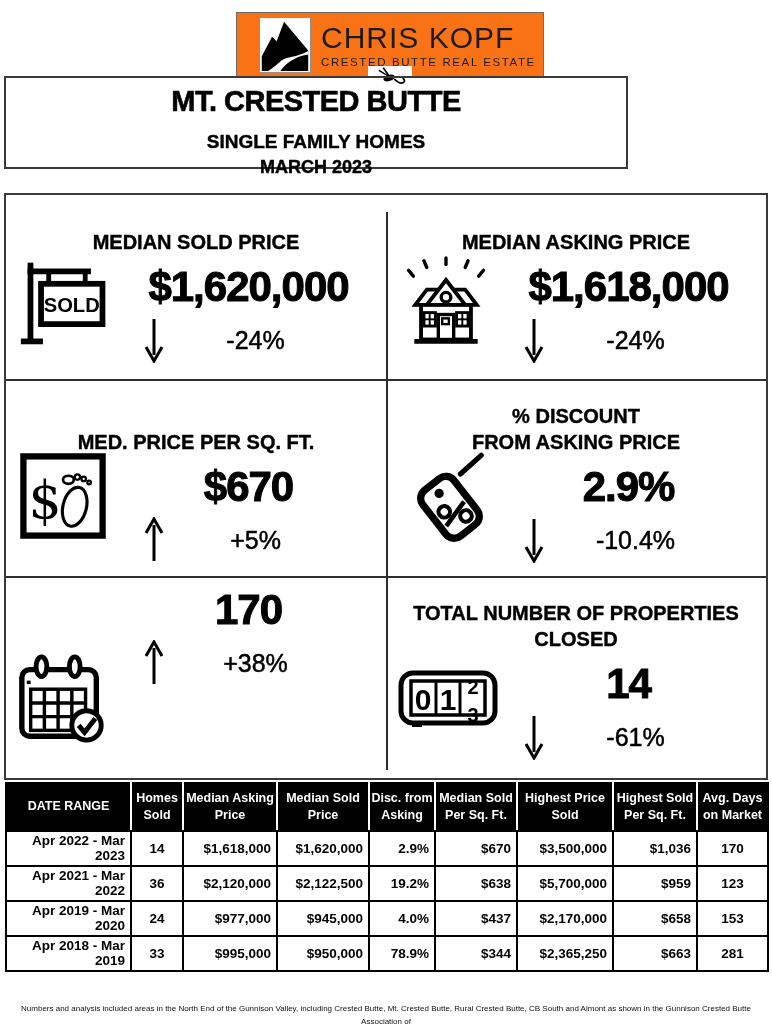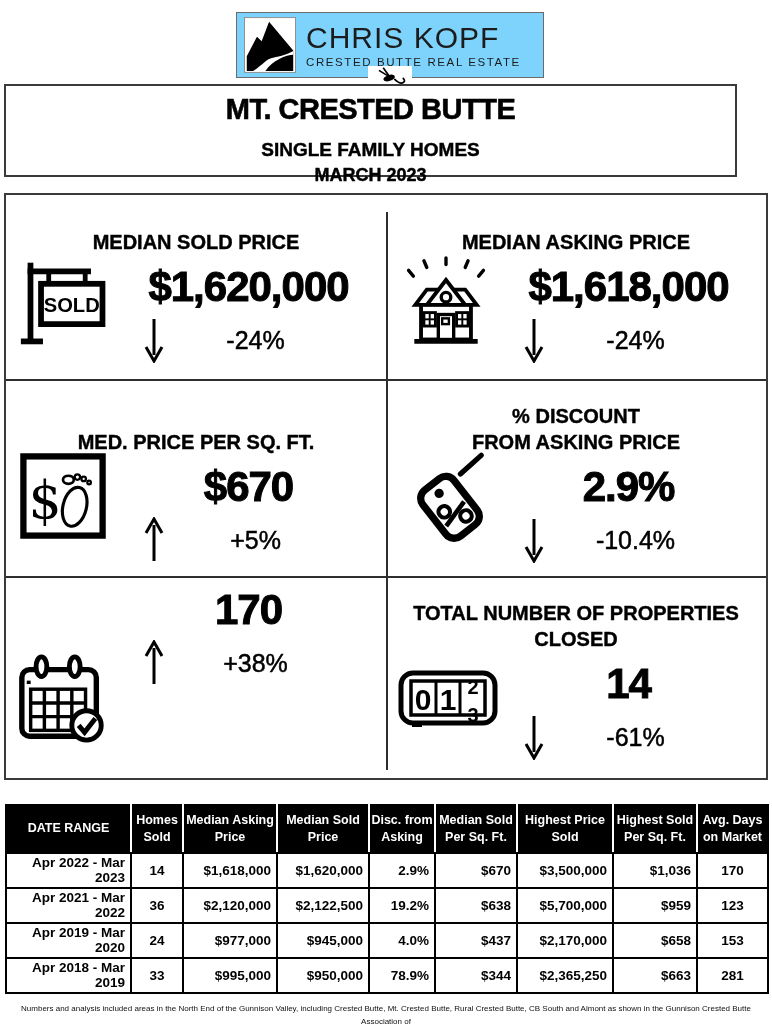--- a/index.html
+++ b/index.html
@@ -1,29 +1,29 @@
 <!DOCTYPE html>
 <html><head>
 <meta charset="utf-8">
 <style>
   html,body{margin:0;padding:0;background:#fff;}
   .page{position:relative;width:772px;height:1030px;background:#fff;overflow:hidden;
         font-family:"Liberation Sans",sans-serif;color:#000;}
 
   
   .logo-box{position:absolute;left:236px;top:12px;width:308px;height:66px;
-            border:1px solid #6b6b6b;background:#7dd3fc;box-sizing:border-box;
-            display:flex;align-items:center;gap:10px;padding-left:7px;}
+            border:1px solid #6b6b6b;background:#f97316;box-sizing:border-box;
+            display:flex;align-items:center;gap:10px;padding-left:22px;}
   .logo-name{font-size:30px;font-weight:400;letter-spacing:1px;color:#1c1c1c;line-height:1.0;}
   .logo-tagline{font-size:11.5px;font-weight:400;letter-spacing:1.6px;color:#1c1c1c;margin-top:3px;}
   .fly{position:absolute;left:50%;bottom:-13px;transform:translateX(-50%);
        background:#fff;padding:0 5px;line-height:0;}
 
   
-  .title-box{position:absolute;left:4px;top:84px;width:733px;height:93px;
+  .title-box{position:absolute;left:4px;top:76px;width:624px;height:93px;
              border:2px solid #3a3a3a;box-sizing:border-box;text-align:center;}
   .title-l1{font-size:29px;font-weight:bold;letter-spacing:-0.5px;margin-top:7px;
             -webkit-text-stroke:0.6px #000;}
   .title-l2{font-size:19px;font-weight:bold;margin-top:13px;-webkit-text-stroke:0.4px #000;}
   .title-l3{font-size:18px;font-weight:bold;margin-top:4px;-webkit-text-stroke:0.4px #000;}
 
   
   .stats-box{position:absolute;left:4px;top:193px;width:764px;height:587px;
              border:2px solid #3a3a3a;box-sizing:border-box;
              display:grid;grid-template-columns:1fr 1fr;grid-template-rows:186px 197px 1fr;}
@@ -37,21 +37,21 @@
   .r2 .stat-title,.r3 .stat-title{height:56px;margin-top:18px;}
   .stat-icon{position:absolute;left:12px;line-height:0;}
   .stat-value{margin-left:105px;text-align:center;font-size:42px;font-weight:bold;
               margin-top:8px;-webkit-text-stroke:1px #000;letter-spacing:-1px;}
   .stat-bottom{margin-left:105px;display:flex;align-items:center;margin-top:6px;}
   .stat-arrow{margin-left:32px;line-height:0;}
   .stat-change{flex:1;text-align:center;font-size:25px;font-weight:normal;
                -webkit-text-stroke:0.5px #000;margin-right:40px;}
 
   
-  .market-table{position:absolute;left:5px;top:804px;width:762px;
+  .market-table{position:absolute;left:5px;top:782px;width:762px;
                 border-collapse:collapse;table-layout:fixed;padding-left:40px;}
   .market-table th{background:#000;color:#fff;font-weight:bold;font-size:12.5px;
                    border:2px solid #fff;border-top:2px solid #000;border-bottom:2px solid #000;
                    white-space:pre-line;text-align:center;padding:6px 0;line-height:1.35;}
   .market-table th:first-child{border-left:2px solid #000;}
   .market-table th:last-child{border-right:2px solid #000;}
   .market-table td{border:2px solid #000;font-size:13.5px;font-weight:bold;
                    padding:1.5px 5px;height:19px;}
   .market-table td:nth-child(1){text-align:right;padding-left:4px;}
   .market-table td:nth-child(2),.market-table td:nth-child(9){text-align:center;}

